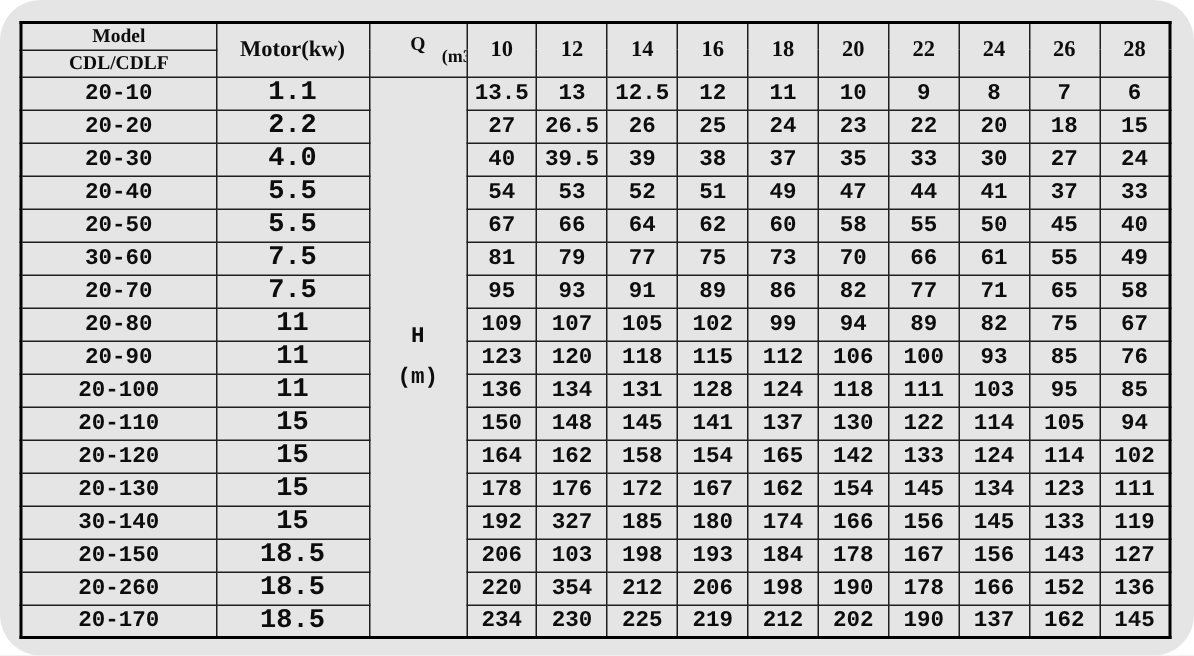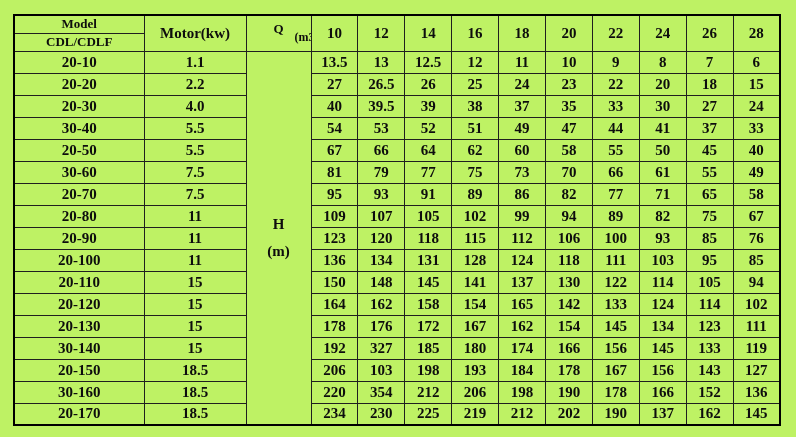--- a/index.html
+++ b/index.html
@@ -1,23 +1,24 @@
 <!DOCTYPE html>
 <html><head>
 <meta charset="utf-8">
 <style>
   html, body { margin: 0; padding: 0; }
   .screen {
     position: relative;
     width: 796px;
     height: 437px;
-    background: #bef264;
+    background: #e5e5e5;
     font-family: "Liberation Serif", "DejaVu Serif", serif;
     color: #111111;
     overflow: hidden;
+    border-radius: 27px;
   }
   table.spec {
     position: absolute;
     left: 13px;
     top: 14px;
     width: 768px;
     border-collapse: collapse;
     table-layout: fixed;
     border: 2px solid #000000;
   }
@@ -28,32 +29,32 @@
     padding: 0;
     font-weight: bold;
     color: #0d0d0d;
     overflow: hidden;
     white-space: nowrap;
   }
   col.c-model { width: 130px; }
   col.c-motor { width: 102px; }
   col.c-qh    { width: 65px; }
   thead tr    { height: 18px; }
-  tbody tr    { height: 22px; }
+  tbody tr    { height: 22px; font-family: Liberation Mono, monospace; }
   .model-head, .model-sub { font-size: 13px; }
   .motor-head { font-size: 15px; }
   .flow-head  { font-size: 15px; }
   .q-head     { font-size: 12px; line-height: 10px; }
   .q-line1    { font-size: 13px; display: block; margin-bottom: -2px; }
   .q-line2    { font-size: 12px; display: block; margin-left: 48px; }
   .h-cell     { font-size: 15px; }
   .h-line1    { display: block; margin-bottom: 10px; }
   .h-line2    { display: block; }
   td.model-cell { font-size: 15px; }
-  td.motor-cell { font-size: 15px; }
+  td.motor-cell { font-size: 18px; }
   td.value-cell { font-size: 15px; }
   td.thick-bottom { border-bottom: 2px solid #000000; }
 </style>
 </head>
 <body>
 
 <div class="screen">
   <table class="spec">
     <colgroup>
       <col class="c-model">
@@ -126,21 +127,21 @@
           <td class="value-cell">39</td>
           <td class="value-cell">38</td>
           <td class="value-cell">37</td>
           <td class="value-cell">35</td>
           <td class="value-cell">33</td>
           <td class="value-cell">30</td>
           <td class="value-cell">27</td>
           <td class="value-cell">24</td>
         </tr>
         <tr>
-          <td class="model-cell">30-40</td>
+          <td class="model-cell">20-40</td>
           <td class="motor-cell">5.5</td>
           <td class="value-cell">54</td>
           <td class="value-cell">53</td>
           <td class="value-cell">52</td>
           <td class="value-cell">51</td>
           <td class="value-cell">49</td>
           <td class="value-cell">47</td>
           <td class="value-cell">44</td>
           <td class="value-cell">41</td>
           <td class="value-cell">37</td>
@@ -294,21 +295,21 @@
           <td class="value-cell">198</td>
           <td class="value-cell">193</td>
           <td class="value-cell">184</td>
           <td class="value-cell">178</td>
           <td class="value-cell">167</td>
           <td class="value-cell">156</td>
           <td class="value-cell">143</td>
           <td class="value-cell">127</td>
         </tr>
         <tr>
-          <td class="model-cell">30-160</td>
+          <td class="model-cell">20-260</td>
           <td class="motor-cell">18.5</td>
           <td class="value-cell">220</td>
           <td class="value-cell">354</td>
           <td class="value-cell">212</td>
           <td class="value-cell">206</td>
           <td class="value-cell">198</td>
           <td class="value-cell">190</td>
           <td class="value-cell">178</td>
           <td class="value-cell">166</td>
           <td class="value-cell">152</td>

